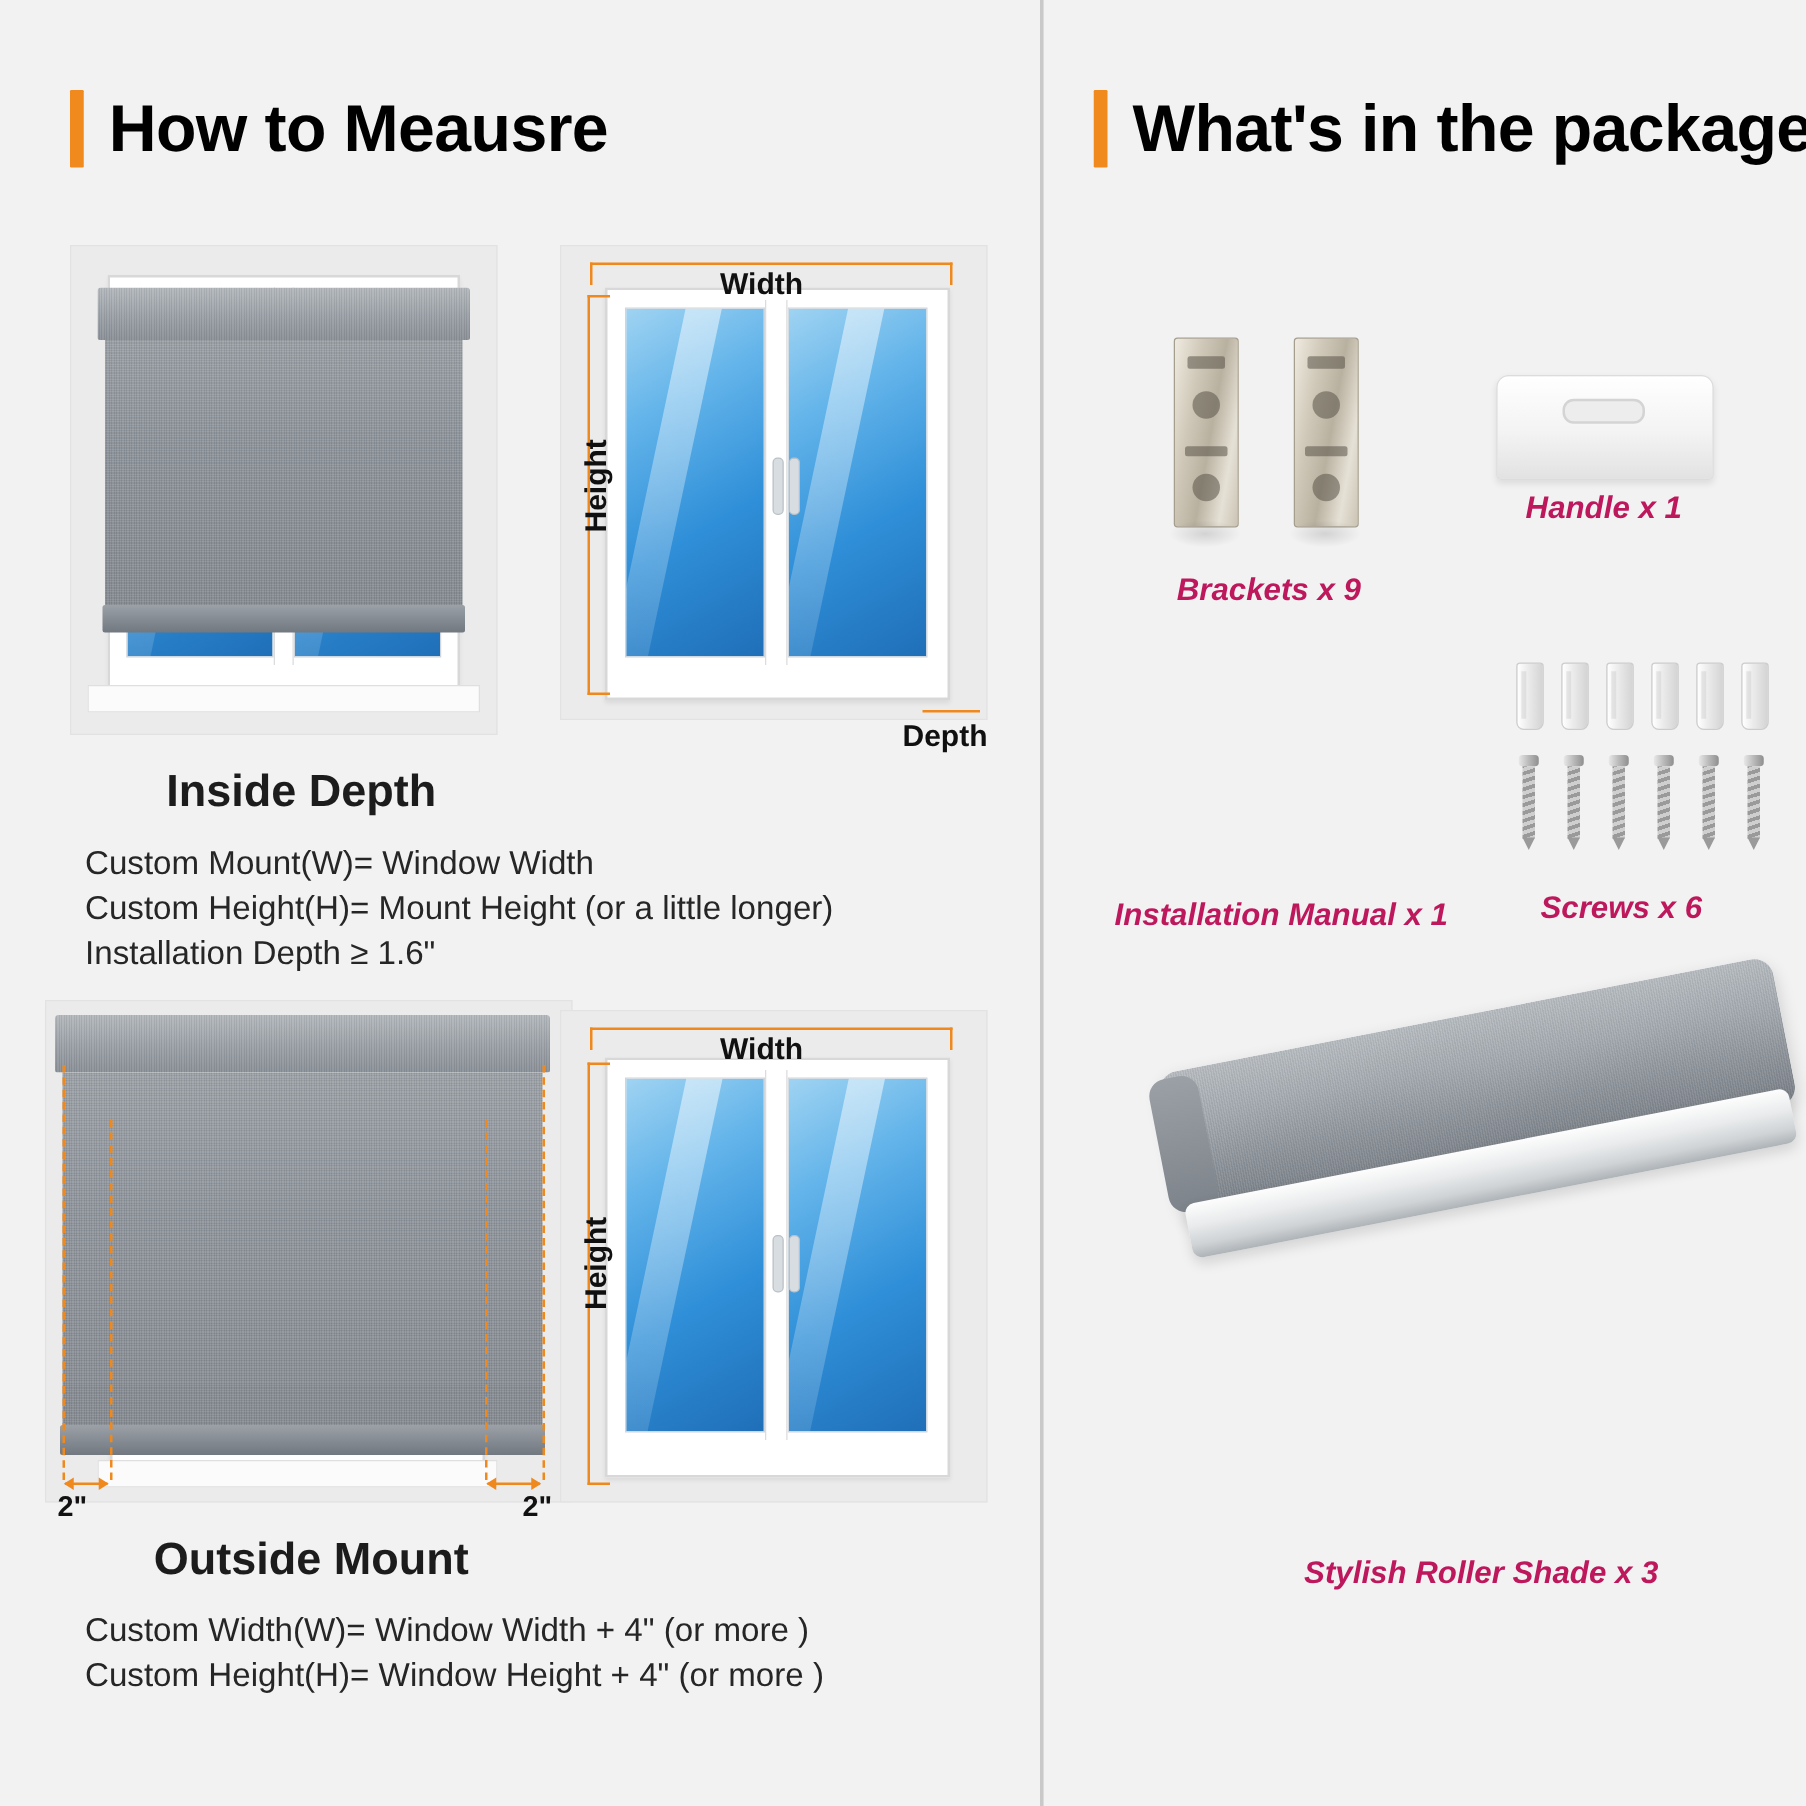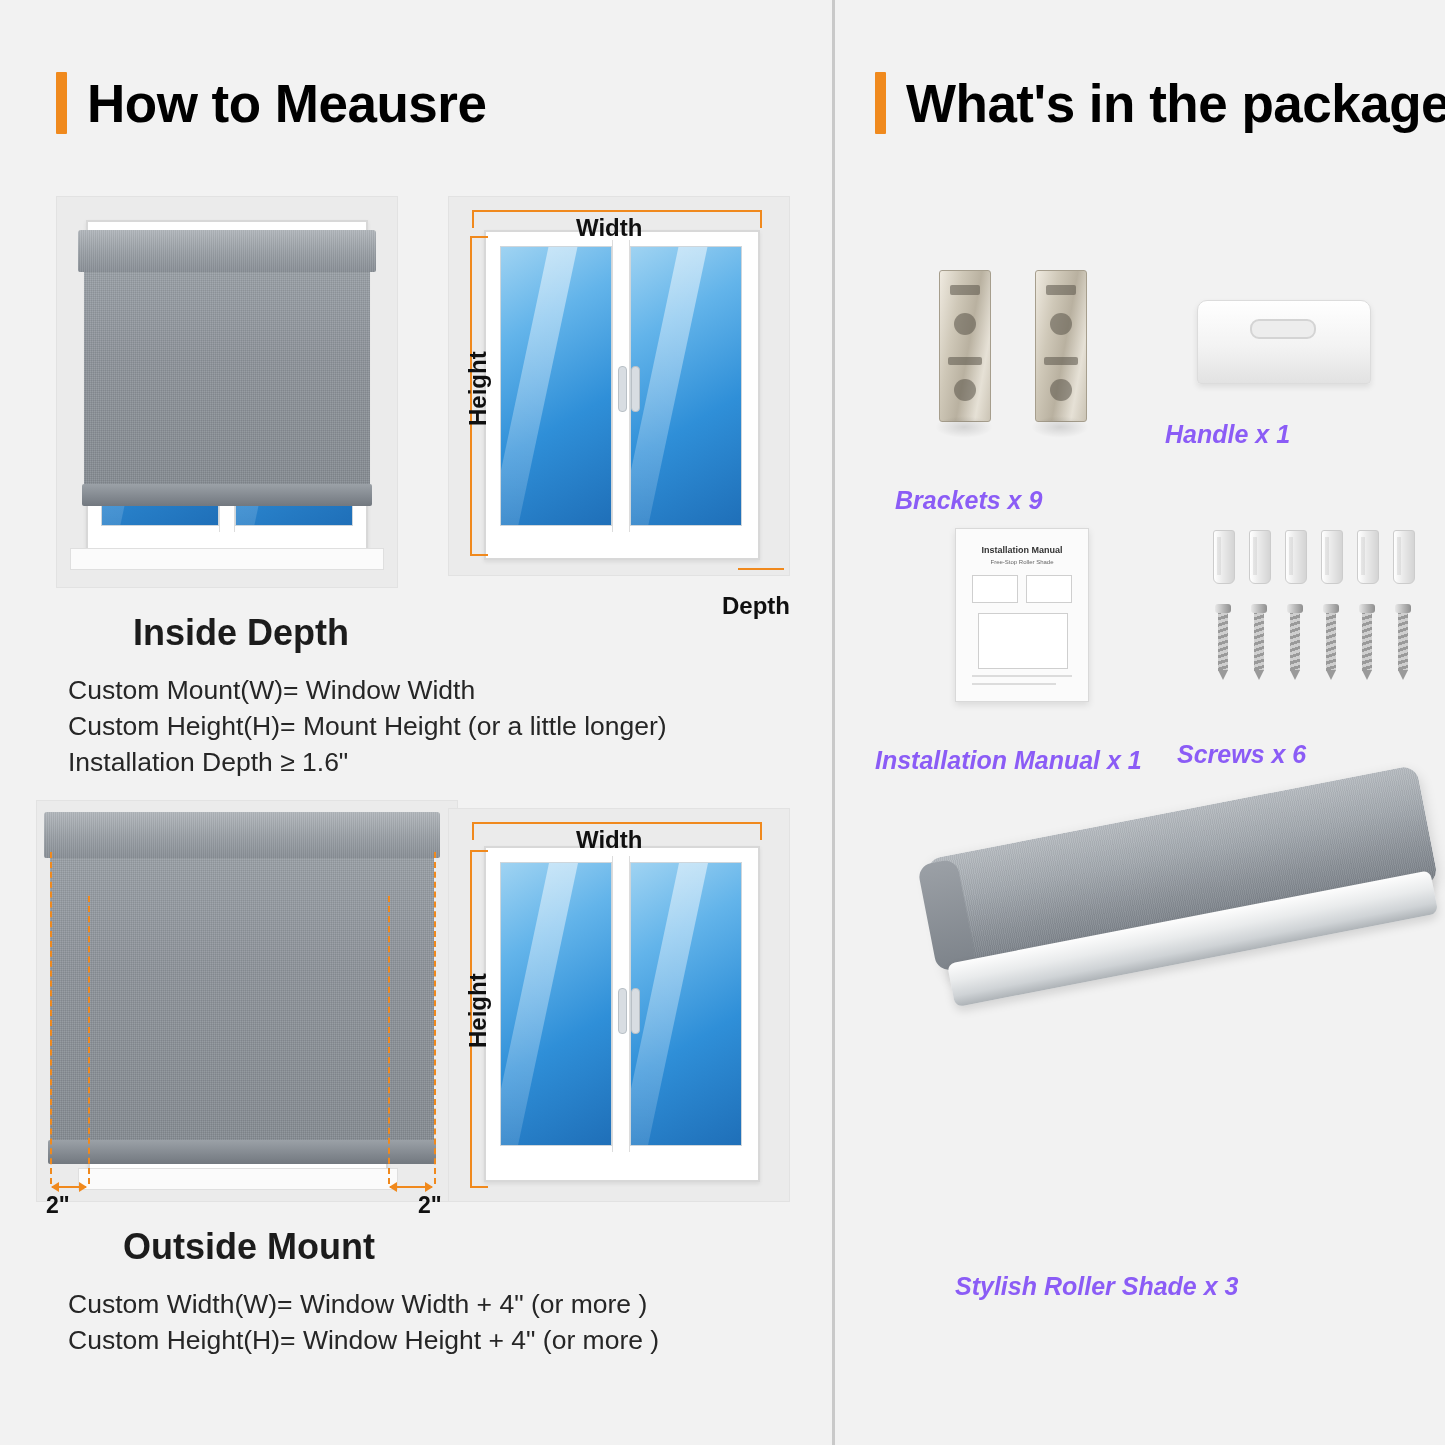--- a/index.html
+++ b/index.html
@@ -195,23 +195,23 @@
     font-weight: bold;
     color: #111;
   }
 
   
   .item-label {
     position: absolute;
     font-size: 25px;
     font-weight: bold;
     font-style: italic;
-    color: #8b5cf6;
+    color: #be185d;
     white-space: nowrap;
-    margin-top: 28px;
+    text-align: center;
   }
   .bracket {
     position: absolute;
     width: 58px;
     height: 168px;
   }
   .bracket .body {
     position: absolute;
     left: 4px; top: 0;
     width: 50px; height: 150px;
@@ -377,21 +377,21 @@
       <div class="dimline dim-h" style="left:24px; top:14px; width:290px;"></div>
       <div class="dimline dim-v" style="left:24px; top:14px; height:18px;"></div>
       <div class="dimline dim-v" style="left:312px; top:14px; height:18px;"></div>
       <div class="dimline dim-v" style="left:22px; top:40px; height:320px;"></div>
       <div class="dimline dim-h" style="left:22px; top:40px; width:18px;"></div>
       <div class="dimline dim-h" style="left:22px; top:358px; width:18px;"></div>
       <div class="dimline dim-h" style="left:290px; top:372px; width:46px;"></div>
 
       <div class="dimlabel" style="left:128px; top:18px;">Width</div>
       <div class="dimlabel vert" style="left:16px; top:230px;">Height</div>
-      <div class="dimlabel" style="left:274px; top:380px;margin-top:16px;">Depth</div>
+      <div class="dimlabel" style="left:274px; top:380px;">Depth</div>
     </div>
 
     <div class="mount-title" style="position:absolute; left:133px; top:612px;">Inside Depth</div>
     <div class="spec-line" style="position:absolute; left:68px; top:670px;">Custom Mount(W)= Window Width</div>
     <div class="spec-line" style="position:absolute; left:68px; top:706px;">Custom Height(H)= Mount Height (or a little longer)</div>
     <div class="spec-line" style="position:absolute; left:68px; top:742px;">Installation Depth ≥ 1.6"</div>
 
     <div class="illus" style="left:36px; top:800px; width:420px; height:410px;">
       <div class="wallbox" style="left:0; top:0; width:420px; height:400px;"></div>
       <div class="winframe" style="left:52px; top:78px; width:300px; height:300px;"></div>
@@ -465,29 +465,20 @@
       </div>
       <div class="shadow"></div>
     </div>
     <div class="item-label" style="left:60px; top:458px; width:240px;">Brackets x 9</div>
 
     <div class="handle-item" style="left:362px; top:300px;">
       <div class="hole"></div>
     </div>
     <div class="item-label" style="left:330px; top:392px; width:236px;">Handle x 1</div>
 
-    <div class="manual" style="left:120px; top:528px;">
-      <div class="m-title">Installation Manual</div>
-      <div class="m-sub">Free-Stop Roller Shade</div>
-      <div class="m-box" style="left:16px; top:46px; width:44px; height:26px;"></div>
-      <div class="m-box" style="left:70px; top:46px; width:44px; height:26px;"></div>
-      <div class="m-box" style="left:22px; top:84px; width:88px; height:54px;"></div>
-      <div class="m-line" style="left:16px; top:146px; width:100px;"></div>
-      <div class="m-line" style="left:16px; top:154px; width:84px;"></div>
-    </div>
     <div class="item-label" style="left:40px; top:718px; width:300px;">Installation Manual x 1</div>
 
     <div>
       <div class="anchor" style="left:378px; top:530px;"></div>
       <div class="anchor" style="left:414px; top:530px;"></div>
       <div class="anchor" style="left:450px; top:530px;"></div>
       <div class="anchor" style="left:486px; top:530px;"></div>
       <div class="anchor" style="left:522px; top:530px;"></div>
       <div class="anchor" style="left:558px; top:530px;"></div>
 

